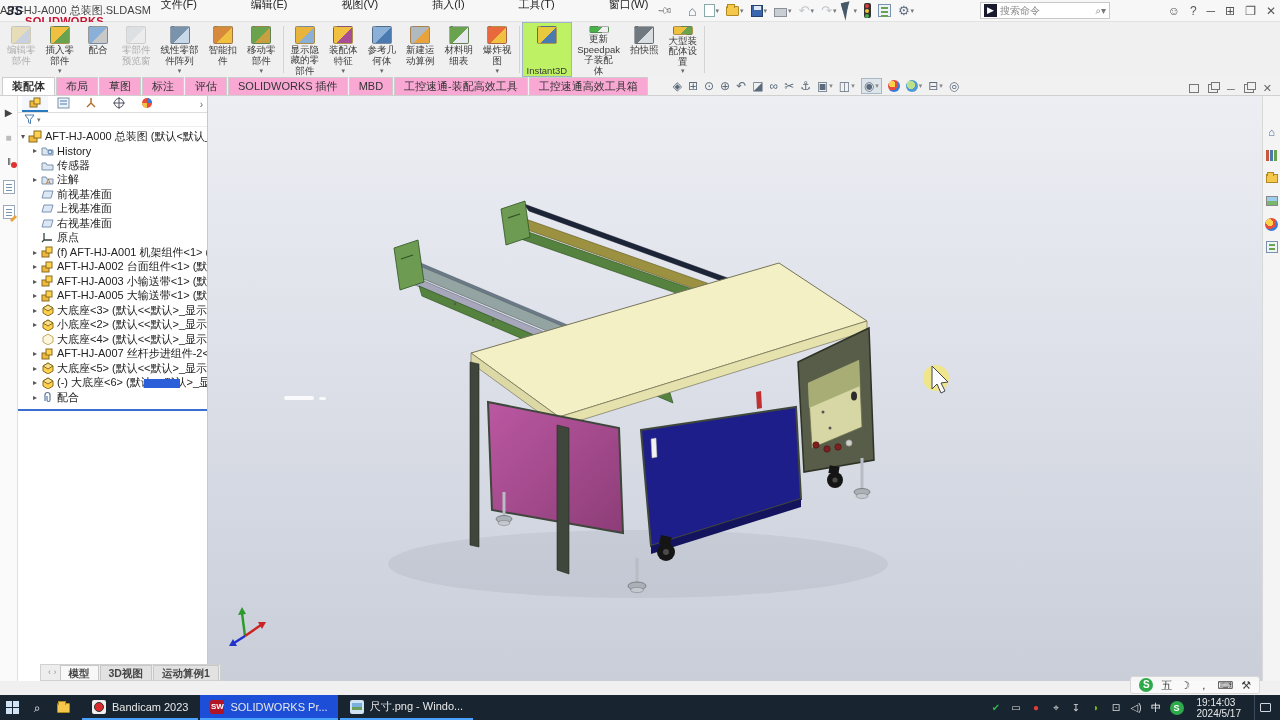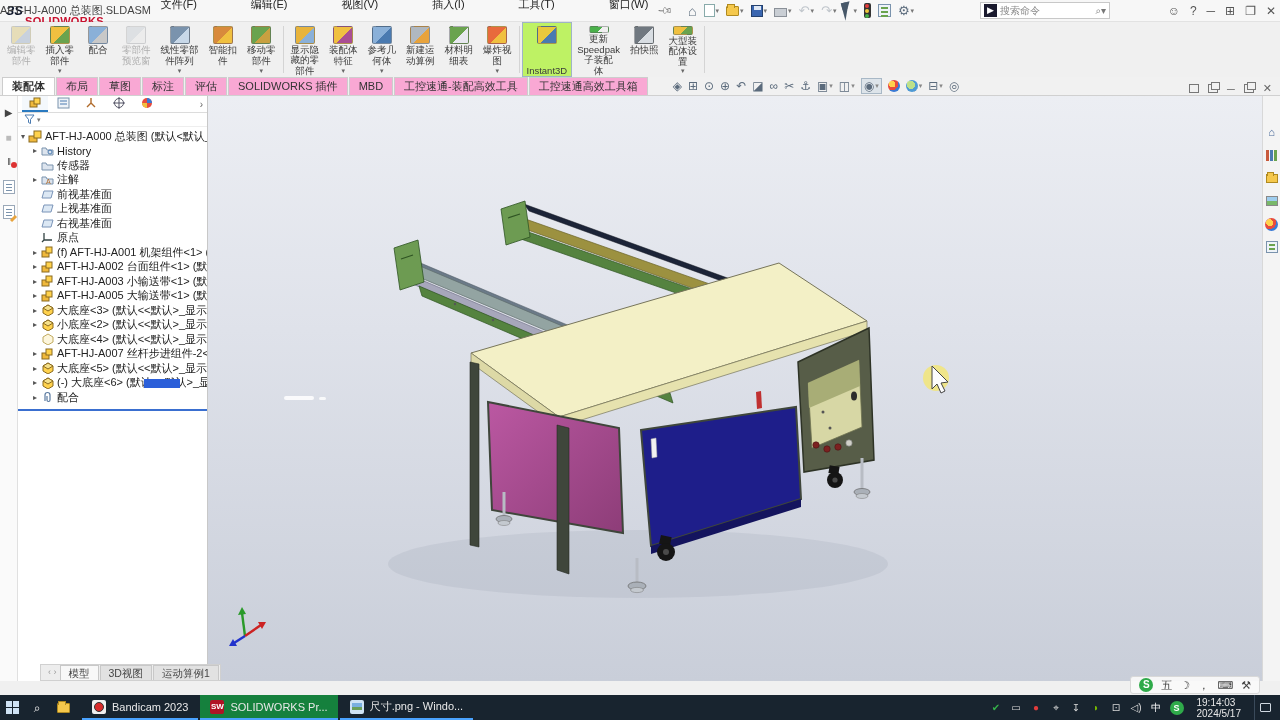--- a/index.html
+++ b/index.html
@@ -103,42 +103,42 @@
   .pbtn .fold { width:12px; height:9px; background:#f5c84c; border:1px solid #b08a20; position:relative; }
   .pbtn .fold::before { content:""; position:absolute; left:0; top:-3px; width:5px; height:3px; background:#f5c84c; border:1px solid #b08a20; border-bottom:none; }
   .pbtn .pic { width:12px; height:10px; background:linear-gradient(180deg,#9ecdee 55%,#79b86a 55%); border:1px solid #888; }
   .pbtn .ball { width:13px; height:13px; border-radius:50%; background:radial-gradient(circle at 35% 35%, #ffd24d 0 30%, #e84c3d 30% 55%, #3a7ad4 55% 80%, #3aa24c 80%); }
   .pbtn .form { width:12px; height:12px; background:#eef3f8; border:1px solid #7a93ad; position:relative; }
   .pbtn .form::before { content:""; position:absolute; left:2px; top:2px; right:2px; height:2px; background:#6aa34e; box-shadow:0 4px 0 #6aa34e; }
 
   
   #modeltabs { position:absolute; left:40px; top:568px; height:17px; display:flex; align-items:flex-end; background:#ededed; border:1px solid #d0d0d0; padding-left:4px; }
   #modeltabs .nav { font-size:9px; color:#999; padding:0 3px; line-height:15px; }
-  .mtab { height:15px; line-height:14px; padding:0 8px; font-size:10.5px; color:#444; border:1px solid #c8c8c8; border-bottom:none; background:#e2e2e2; margin-right:1px; }
+  .mtab { height:15px; line-height:14px; padding:0 8px; font-size:10.5px; color:#444; border:1px solid #c8c8c8; border-bottom:none; background:#e2e2e2; margin-right:1px;font-weight:bold; }
   .mtab.active { background:#f8f8f8; }
 
   
   #statusbar { position:absolute; left:0; top:681px; width:1280px; height:14px; background:#f0f0f0; border-top:1px solid #d8d8d8; display:flex; align-items:center; font-size:10.5px; color:#555; }
   #statusbar .left { margin-left:6px; }
   #statusbar .right { margin-left:auto; display:flex; gap:18px; margin-right:150px; align-items:center; }
   #statusbar .pencil { color:#7a6a3a; font-size:10px; }
 
   
   #imebar { position:absolute; right:20px; top:676px; height:18px; display:flex; align-items:center; gap:8px; background:rgba(250,250,250,.92); border:1px solid #d8d8d8; border-radius:3px; padding:0 8px; z-index:5; }
   #imebar .slogo { width:14px; height:14px; border-radius:50%; background:#2faa4a; color:#fff; font-weight:bold; font-size:10px; line-height:14px; text-align:center; }
   #imebar .it { font-size:11px; color:#444; }
 
   
   #taskbar { position:absolute; left:0; top:695px; width:1280px; height:25px; background:#18242f; display:flex; align-items:center; color:#e8e8e8; }
   #start-btn { width:24px; height:25px; display:flex; align-items:center; justify-content:center; }
   .winlogo { width:13px; height:13px; display:grid; grid-template-columns:6px 6px; grid-template-rows:6px 6px; gap:1px; }
   .winlogo i { background:#cfe3f5; display:block; }
   .tbicon { width:26px; height:25px; display:flex; align-items:center; justify-content:center; font-size:12px; }
   .tbapp { height:25px; display:flex; align-items:center; gap:6px; padding:0 10px; font-size:11px; border-bottom:2px solid #4aa3ff; max-width:150px; white-space:nowrap; }
-  .tbapp.active { background:#15803d; }
+  .tbapp.active { background:#1d4ed8; }
   .tbapp .ai { width:14px; height:14px; flex:none; border-radius:2px; display:flex; align-items:center; justify-content:center; font-size:8px; font-weight:bold; }
   .tbapp .ai.bandicam { background:#f0f0f0; position:relative; }
   .tbapp .ai.bandicam::before { content:""; width:8px; height:8px; border-radius:50%; background:#d92b2b; border:1.5px solid #333; }
   .tbapp .ai.sw { background:#b01425; color:#fff; }
   .tbapp .ai.img { background:#cfe3f5; position:relative; }
   .tbapp .ai.img::before { content:""; width:10px; height:7px; background:linear-gradient(180deg,#7ab0e0 55%,#6aa05a 55%); display:block; }
   #tray { margin-left:auto; display:flex; align-items:center; gap:7px; padding-right:4px; }
   .trayicon { font-size:10px; width:13px; text-align:center; }
   .trayicon.sgreen { width:14px; height:14px; border-radius:50%; background:#2faa4a; color:#fff; font-weight:bold; font-size:9px; line-height:14px; }
   #clock { text-align:left; font-size:10px; line-height:11px; margin:0 6px; }

